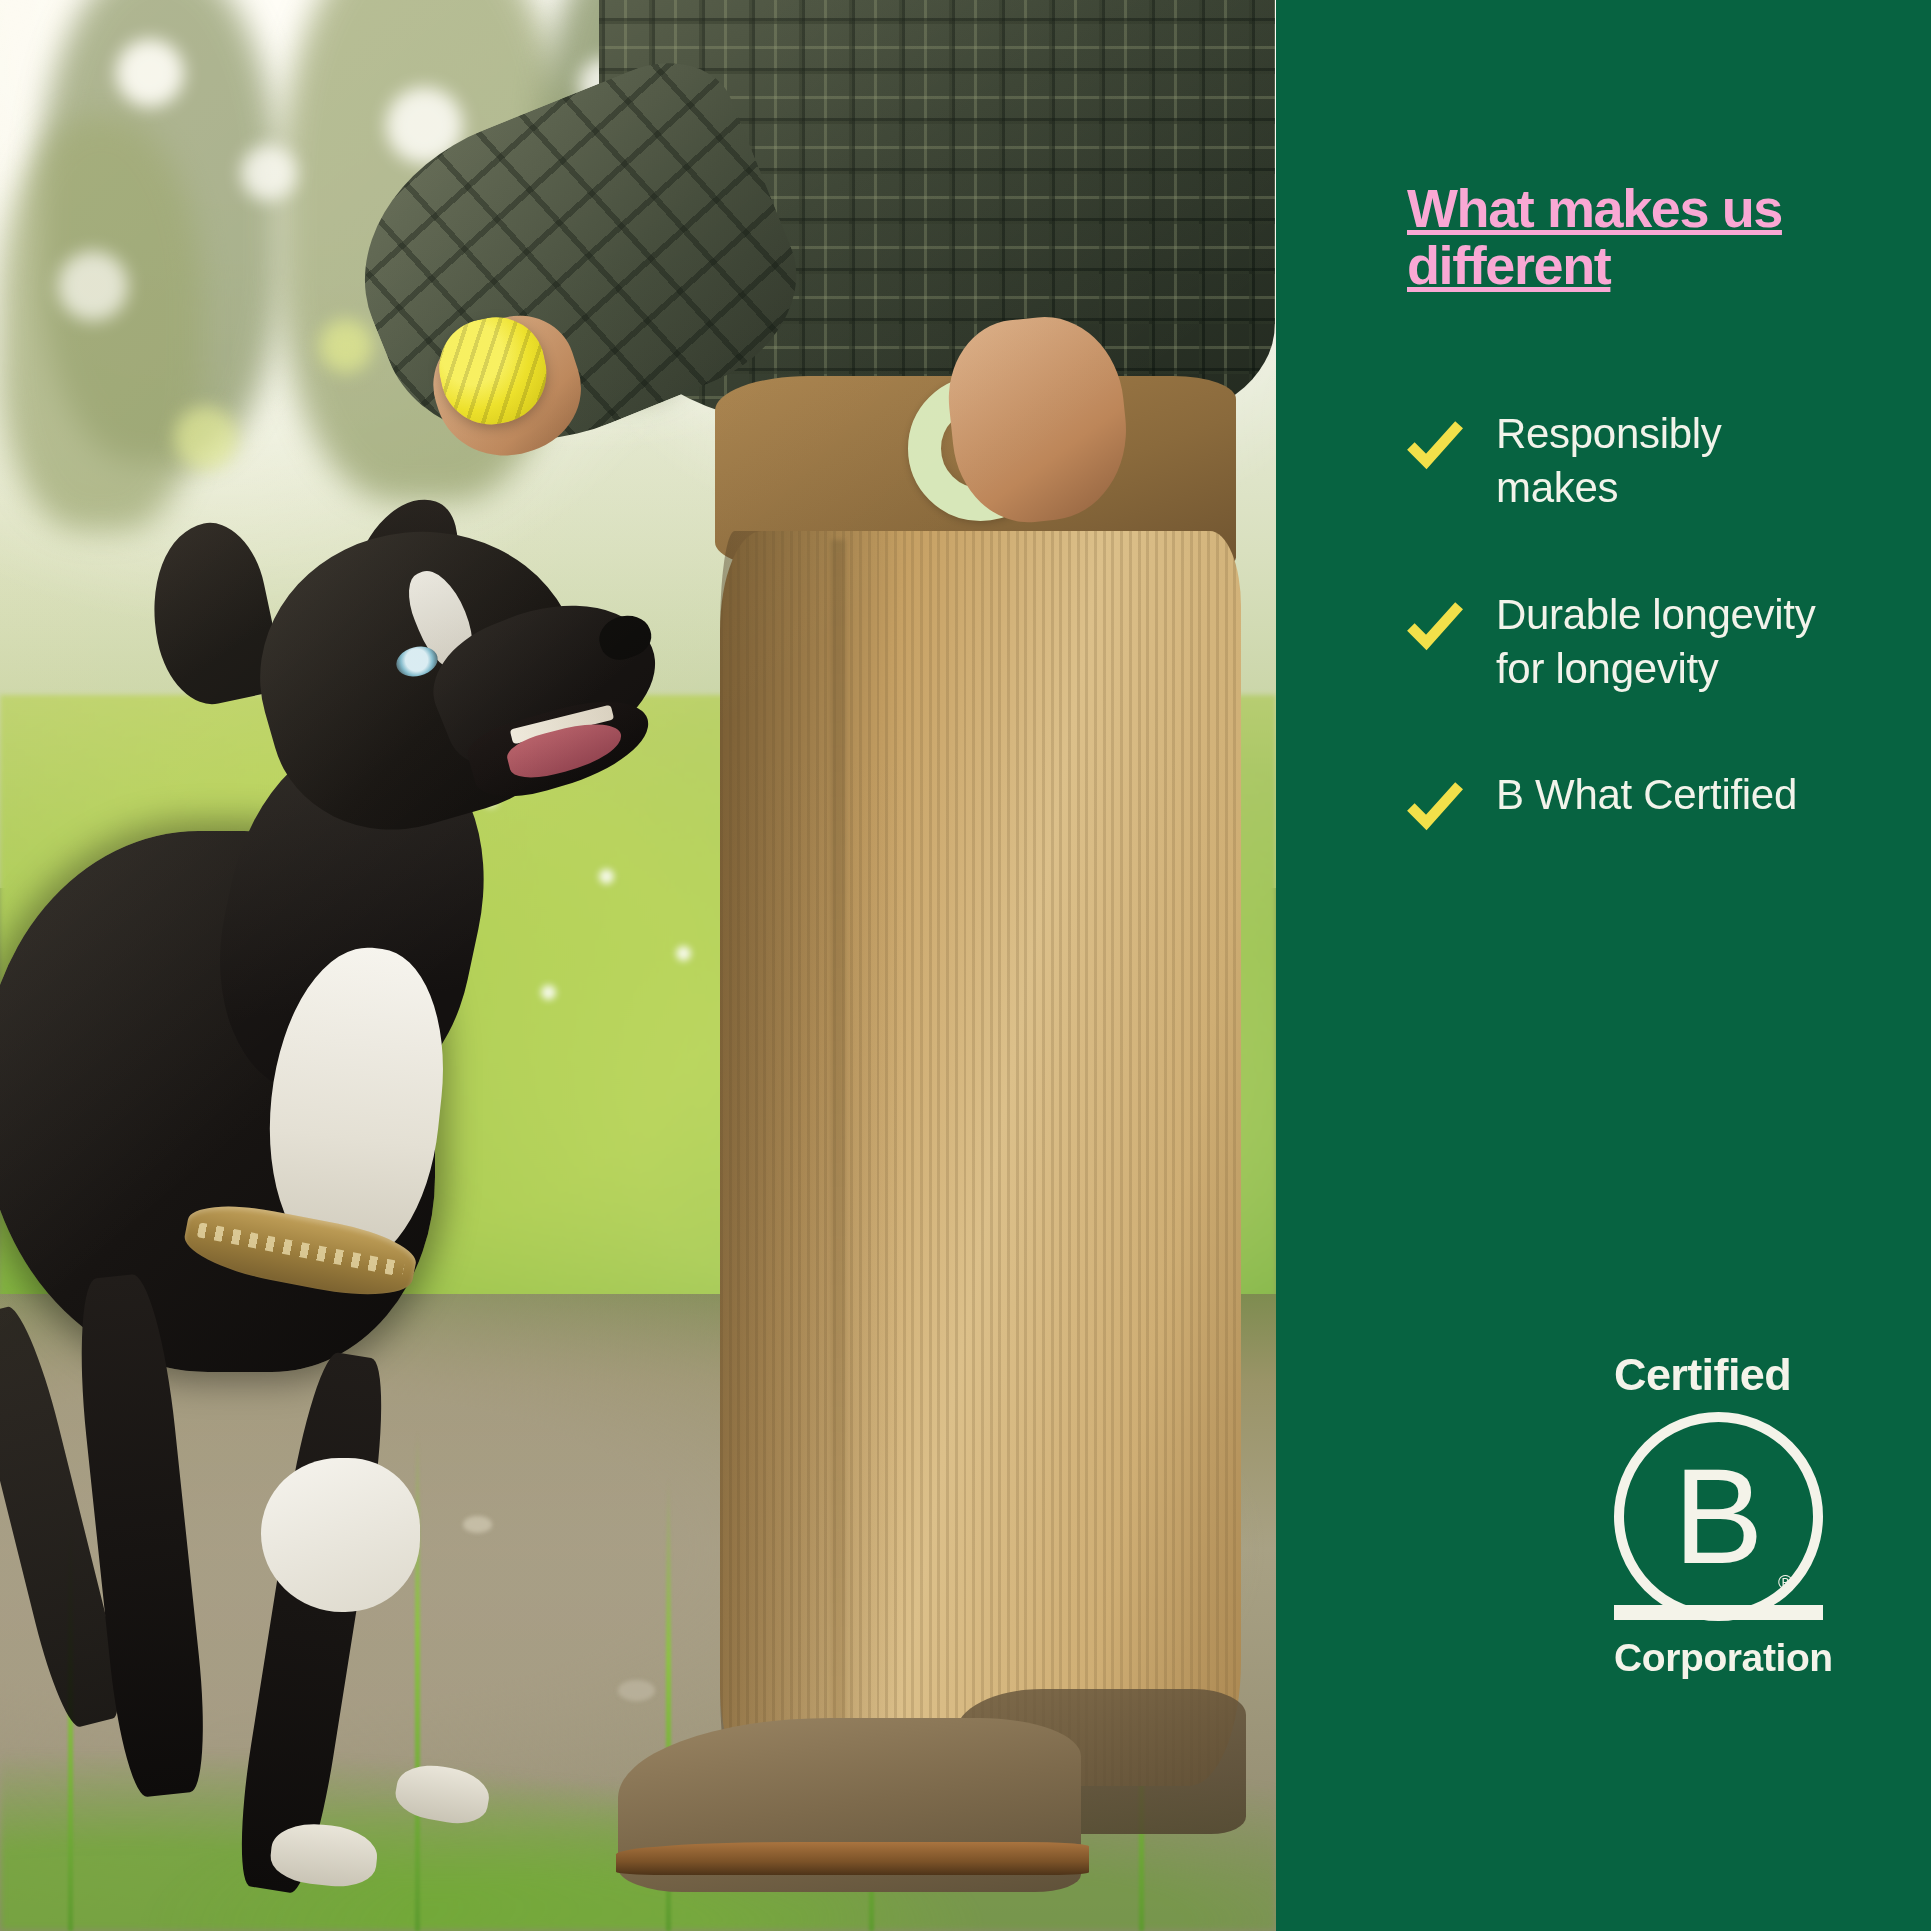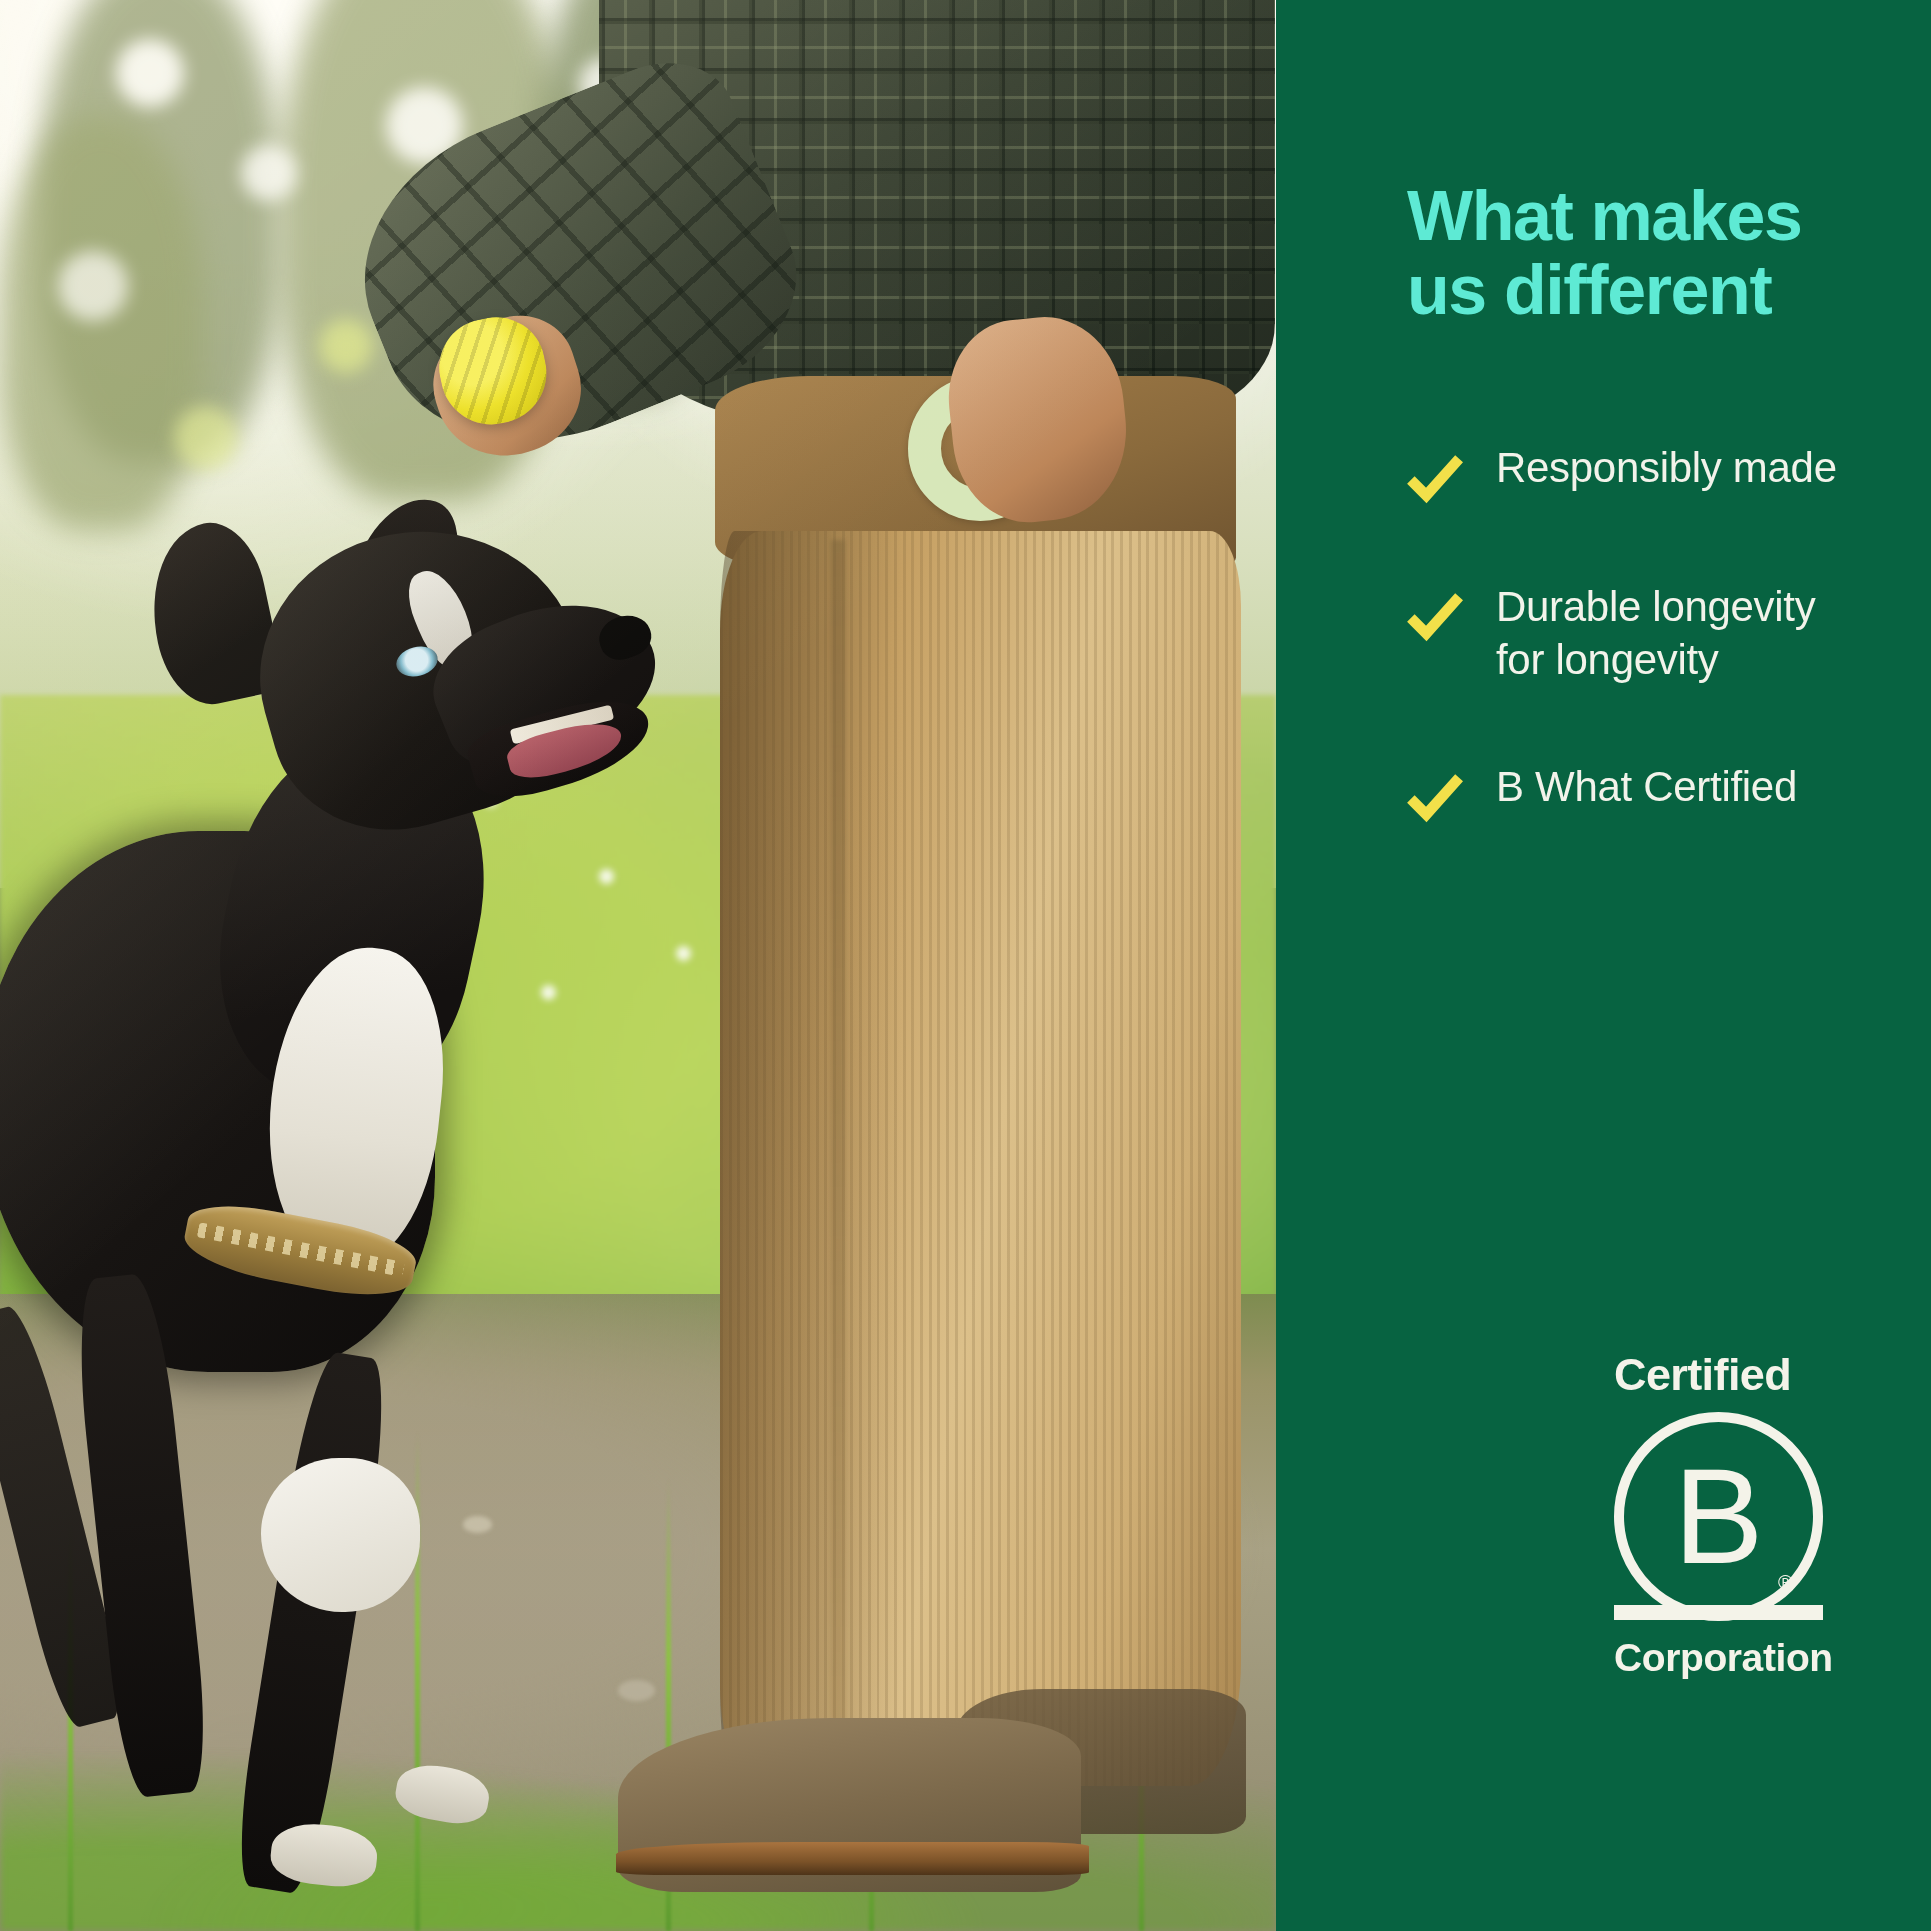--- a/index.html
+++ b/index.html
@@ -279,26 +279,27 @@
   }
 
   
   .panel {
     position:relative;
     width:655px; height:1931px;
     background:#076341;
     padding:180px 0 0 131px;
   }
   .headline {
-    color:#5eead4;
-    font-size:70px;
+    color:#f9a8d4;
+    font-size:54px;
     font-weight:700;
     line-height:1.05;
     letter-spacing:-1.4px;
     max-width:406px;
+    text-decoration:underline;
   }
   .features { margin-top:114px; }
   .feature {
     display:flex;
     align-items:flex-start;
     gap:33px;
     margin-bottom:73px;
   }
   .check {
     flex:0 0 auto;
@@ -467,21 +468,21 @@
     <h1 class="headline">What makes us different</h1>
 
     <div class="features">
 
       <div class="feature">
         <span class="check">
           <svg viewBox="0 0 58 58" aria-hidden="true">
             <path d="M4 30 L20 46 L54 8" fill="none" stroke="#f2e04a" stroke-width="11" stroke-linecap="butt" stroke-linejoin="miter"></path>
           </svg>
         </span>
-        <span class="feature-text">Responsibly made</span>
+        <span class="feature-text">Responsibly makes</span>
       </div>
 
       <div class="feature">
         <span class="check">
           <svg viewBox="0 0 58 58" aria-hidden="true">
             <path d="M4 30 L20 46 L54 8" fill="none" stroke="#f2e04a" stroke-width="11" stroke-linecap="butt" stroke-linejoin="miter"></path>
           </svg>
         </span>
         <span class="feature-text">Durable longevity for longevity</span>
       </div>

